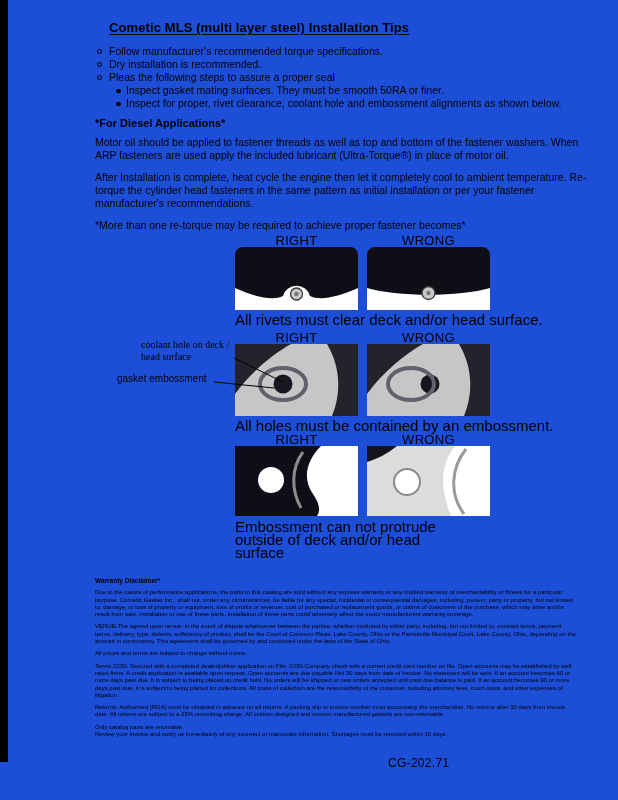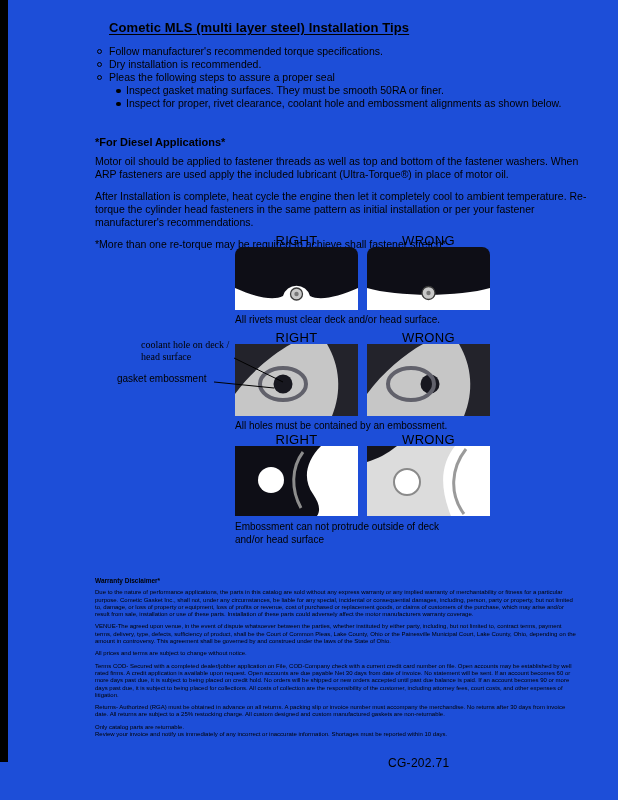--- a/index.html
+++ b/index.html
@@ -13,28 +13,28 @@
   .content { position:absolute; left:95px; top:20px; width:498px; height:760px; }
 
   .title { font-size:13px; font-weight:bold; text-decoration:underline; text-underline-offset:2px; margin-left:14px; margin-bottom:10px; letter-spacing:0.1px; }
 
   .bullet-list { list-style:none; }
   .bullet { position:relative; font-size:10.5px; line-height:13px; padding-left:14px; }
   .bullet .marker { position:absolute; left:2px; top:4px; width:5px; height:5px; border:1px solid #000; border-radius:50%; background:transparent; }
   .sub-bullet { padding-left:31px; }
   .sub-bullet .marker { left:21px; top:4.5px; width:4.5px; height:4.5px; background:#000; border:none; }
 
-  .diesel-heading { font-size:11px; font-weight:bold; margin-top:26px; margin-bottom:7px; }
+  .diesel-heading { font-size:11px; font-weight:bold; margin-top:7px; margin-bottom:7px; }
   .para { font-size:10.5px; line-height:13px; margin-bottom:9px; width:494px; }
   .note { margin-bottom:0; }
 
   .diagrams { position:absolute; left:0; top:213px; width:498px; height:322px; }
   .dg-label { position:absolute; width:123px; text-align:center; font-size:13px; letter-spacing:0.3px; }
   .dg-img { position:absolute; display:block; }
-  .dg-caption { position:absolute; left:140px; font-size:10px; line-height:13px; }
+  .dg-caption { position:absolute; left:140px; font-size:15px; line-height:13px; }
   .ann { position:absolute; font-size:10px; line-height:11.5px; }
   .leader-lines { position:absolute; left:0; top:0; pointer-events:none; }
 
   .disclaimer { position:absolute; left:0; top:557px; width:482px; font-size:6px; line-height:7.3px; }
   .disclaimer h2 { font-size:6.5px; font-weight:bold; margin-bottom:5px; }
   .disclaimer p { margin-bottom:5px; }
   .disclaimer p.tight { margin-bottom:0; }
 
   .footer { position:absolute; left:388px; top:756px; font-size:12px; letter-spacing:0.3px; }
 </style>
@@ -52,21 +52,21 @@
       <li class="bullet"><span class="marker"></span><span>Follow manufacturer's recommended torque specifications.</span></li>
       <li class="bullet"><span class="marker"></span><span>Dry installation is recommended.</span></li>
       <li class="bullet"><span class="marker"></span><span>Pleas the following steps to assure a proper seal</span></li>
       <li class="bullet sub-bullet"><span class="marker"></span><span>Inspect gasket mating surfaces.  They must be smooth 50RA or finer.</span></li>
       <li class="bullet sub-bullet"><span class="marker"></span><span>Inspect for proper, rivet clearance, coolant hole and embossment alignments as shown below.</span></li>
     </ul>
 
     <h2 class="diesel-heading">*For Diesel Applications*</h2>
     <p class="para">Motor oil should be applied to fastener threads as well as top and bottom of the fastener washers. When ARP fasteners are used apply the included lubricant (Ultra-Torque®) in place of motor oil.</p>
     <p class="para">After Installation is complete, heat cycle the engine then let it completely cool to ambient temperature. Re-torque the cylinder head fasteners in the same pattern as initial installation or per your fastener manufacturer's recommendations.</p>
-    <p class="para note">*More than one re-torque may be required to achieve shall fastener stretch*</p>
+    <p class="para note">*More than one re-torque may be required to achieve proper fastener becomes*</p>
 
     <div class="diagrams">
 
       <div class="dg-label" style="left:140px; top:0;">RIGHT</div>
       <div class="dg-label" style="left:272px; top:0;">WRONG</div>
 
       <svg class="dg-img" style="left:140px; top:14px;" width="123" height="63" viewBox="0 0 123 63">
         <rect width="123" height="63" rx="8" fill="#0e0e16"></rect>
         <path d="M0,63 L0,41 C20,50 38,54 48,49 A14,14 0 0 1 75,49 C85,54 103,50 123,41 L123,63 Z" fill="#ffffff"></path>
         <circle cx="61.5" cy="47" r="6" fill="#c8c8c8" stroke="#3a3a3a" stroke-width="1.3"></circle>

